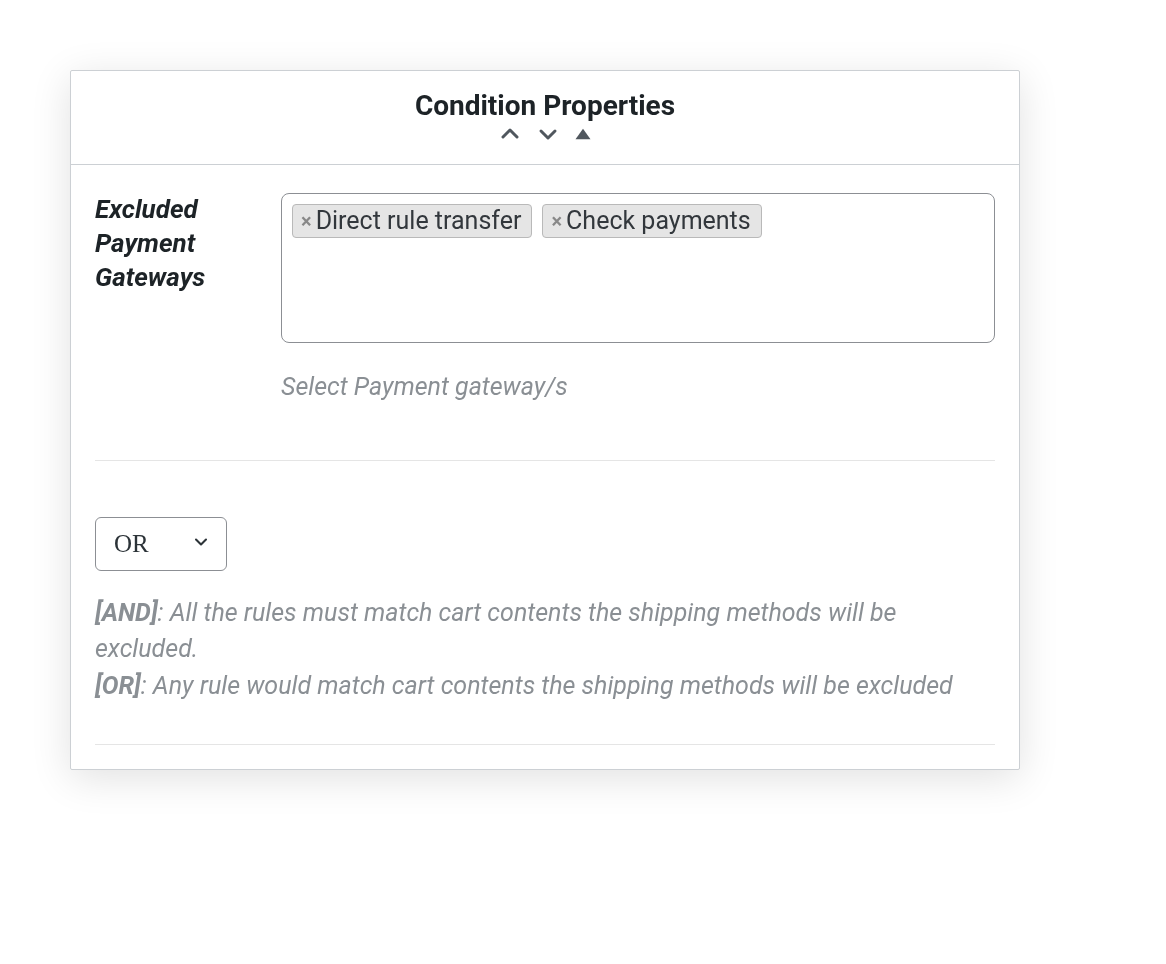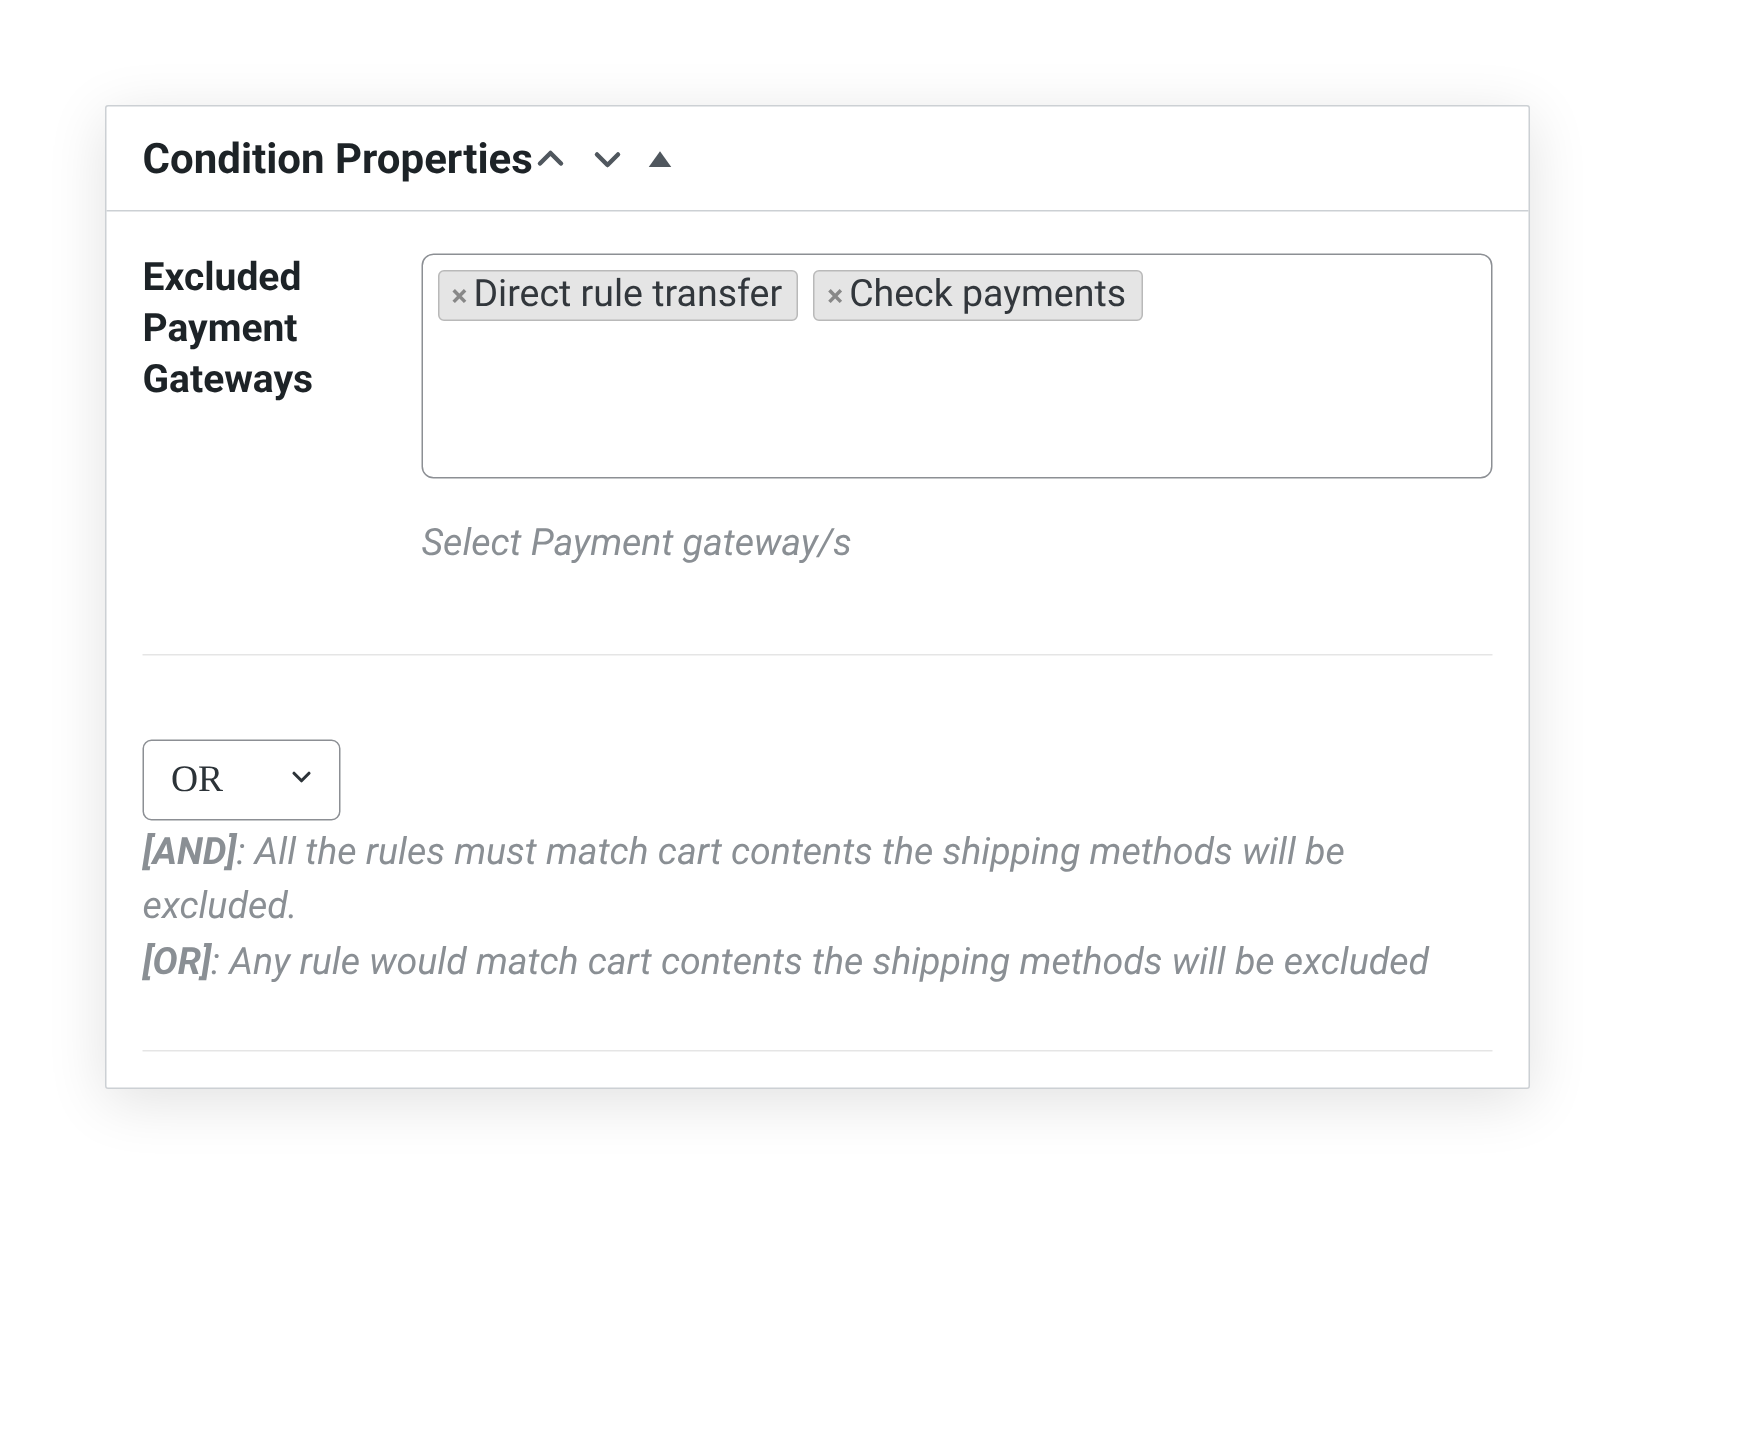--- a/index.html
+++ b/index.html
@@ -12,23 +12,24 @@
   .panel {
     width: 950px;
     border: 1px solid #ccd0d4;
     border-radius: 2px;
     background: #fff;
     box-shadow: 0 8px 40px rgba(0,0,0,0.12);
   }
   .panel-header {
     display: flex;
     align-items: center;
-    justify-content: flex-start;
+    justify-content: center;
     padding: 18px 24px;
     border-bottom: 1px solid #ccd0d4;
+    flex-direction: column;
   }
   .panel-title {
     font-size: 28px;
     font-weight: 700;
     color: #1d2327;
   }
   .header-controls {
     display: flex;
     align-items: center;
     gap: 14px;
@@ -53,20 +54,21 @@
   .field-row.last {
     padding-top: 56px;
     padding-bottom: 40px;
   }
   .field-label {
     flex: 0 0 172px;
     font-size: 26px;
     line-height: 1.3;
     font-weight: 700;
     color: #1d2327;
+    font-style: italic;
   }
   .field-control {
     flex: 1;
     min-width: 0;
   }
   .multiselect-box {
     border: 1px solid #8c8f94;
     border-radius: 8px;
     min-height: 150px;
     padding: 10px;
@@ -123,21 +125,21 @@
   }
   .select-chevron {
     position: absolute;
     right: 16px;
     top: 50%;
     transform: translateY(-50%);
     pointer-events: none;
     color: #2c3338;
   }
   .desc-block {
-    margin-top: 4px;
+    margin-top: 24px;
     font-size: 25px;
     line-height: 1.45;
     color: #8a8f94;
     font-style: italic;
   }
   .desc-block strong {
     font-weight: 700;
   }
 </style>
 </head>

